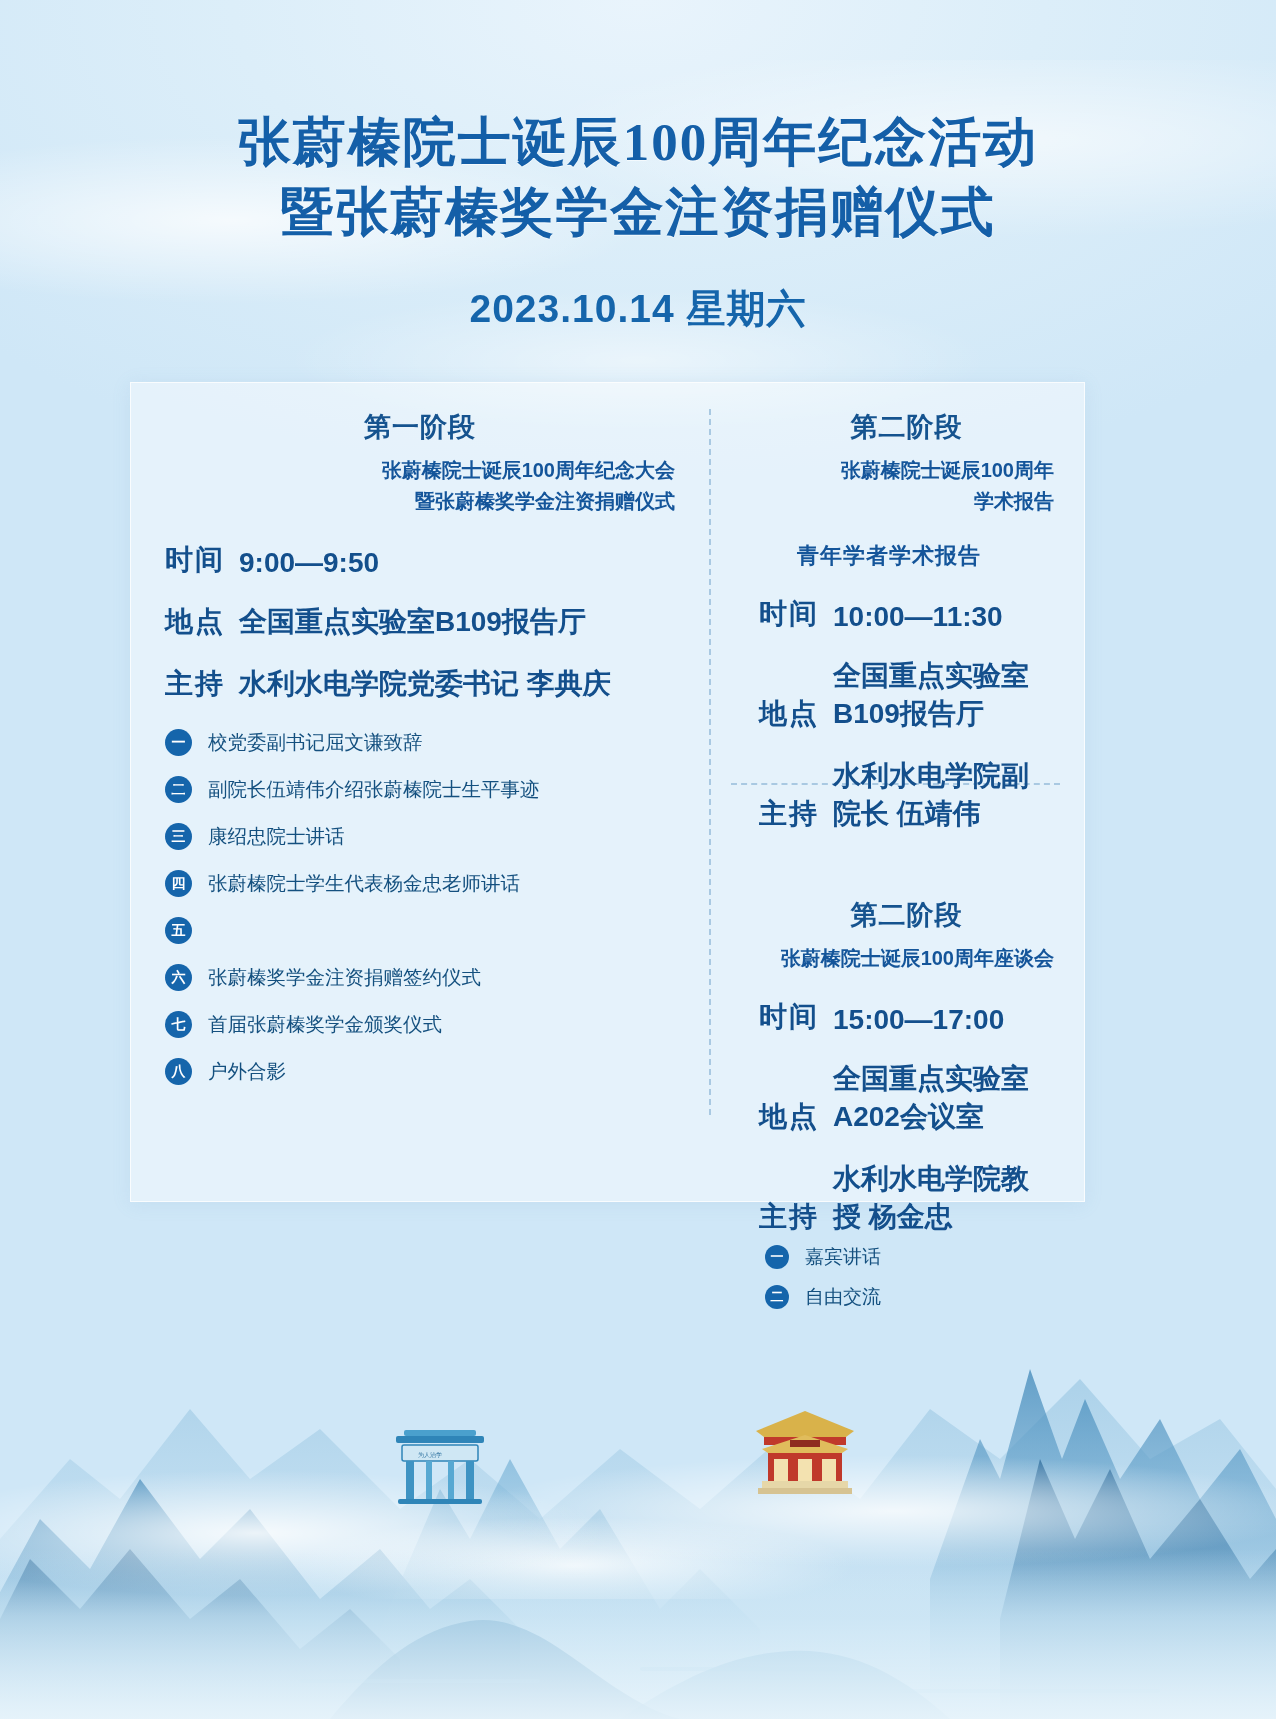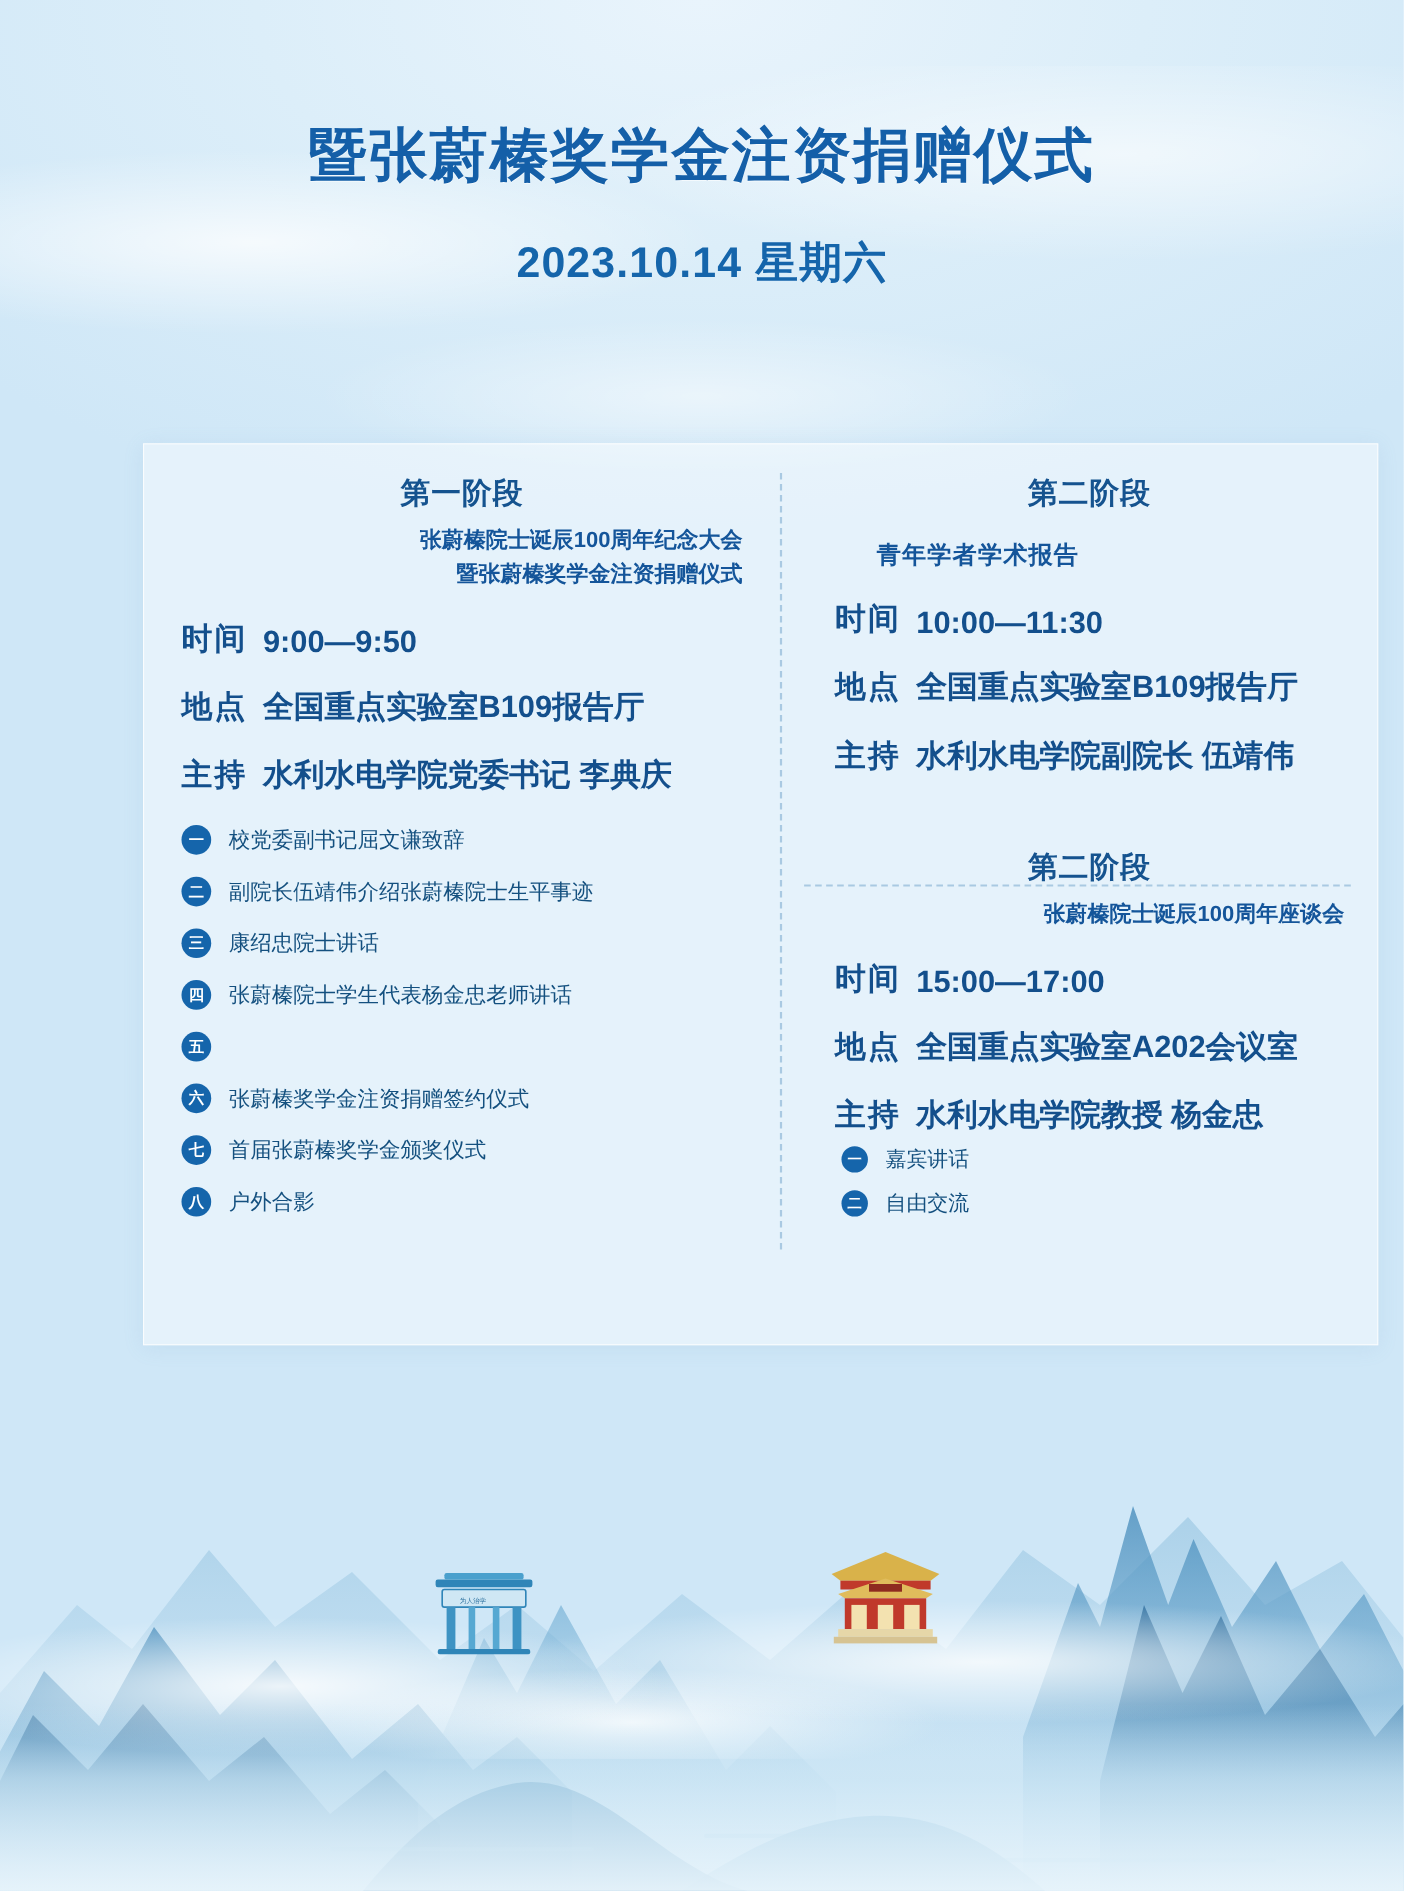--- a/index.html
+++ b/index.html
@@ -37,22 +37,22 @@
   }
   .date {
     margin-top:34px;
     font-size:39px;
     font-weight:bold;
     color:#1565ab;
     letter-spacing:1px;
   }
   .card {
     position:absolute;
-    left:130px; top:403px;
-    width:1123px; height:820px;
+    left:130px; top:382px;
+    width:955px; height:820px;
     background:rgba(255,255,255,.46);
     border:1px solid rgba(255,255,255,.75);
     box-shadow:0 2px 18px rgba(110,160,200,.12);
     box-sizing:border-box;
     text-decoration:underline;
   }
   .col-left {
     position:absolute; left:0; top:0; width:578px; height:100%;
     box-sizing:border-box; padding:26px 34px 0 34px;
   }
@@ -125,20 +125,21 @@
   .gate { left:392px; bottom:215px; }
   .temple { left:750px; bottom:222px; }
 </style>
 </head>
 <body>
 
 <div class="poster">
   <div class="cloud-wash"></div>
 
   <div class="header">
+    <div class="title-line">张蔚榛院士诞辰100周年纪念活动</div>
     <div class="title-line">暨张蔚榛奖学金注资捐赠仪式</div>
     <div class="date">2023.10.14  星期六</div>
   </div>
 
   <div class="card">
 
     <div class="col-left">
       <div class="stage-title">第一阶段</div>
       <div class="stage-sub">
         <div>张蔚榛院士诞辰100周年纪念大会</div>
@@ -195,20 +196,24 @@
       </div>
     </div>
 
     <div class="vdiv"></div>
     <div class="hdiv"></div>
 
     <div class="col-right">
 
       <div>
         <div class="stage-title">第二阶段</div>
+        <div class="stage-sub">
+          <div>张蔚榛院士诞辰100周年</div>
+          <div>学术报告</div>
+        </div>
         <div class="sub-head">青年学者学术报告</div>
         <div class="meta">
           <div class="meta-row">
             <span class="meta-label">时间</span>
             <span class="meta-val">10:00—11:30</span>
           </div>
           <div class="meta-row">
             <span class="meta-label">地点</span>
             <span class="meta-val">全国重点实验室B109报告厅</span>
           </div>

